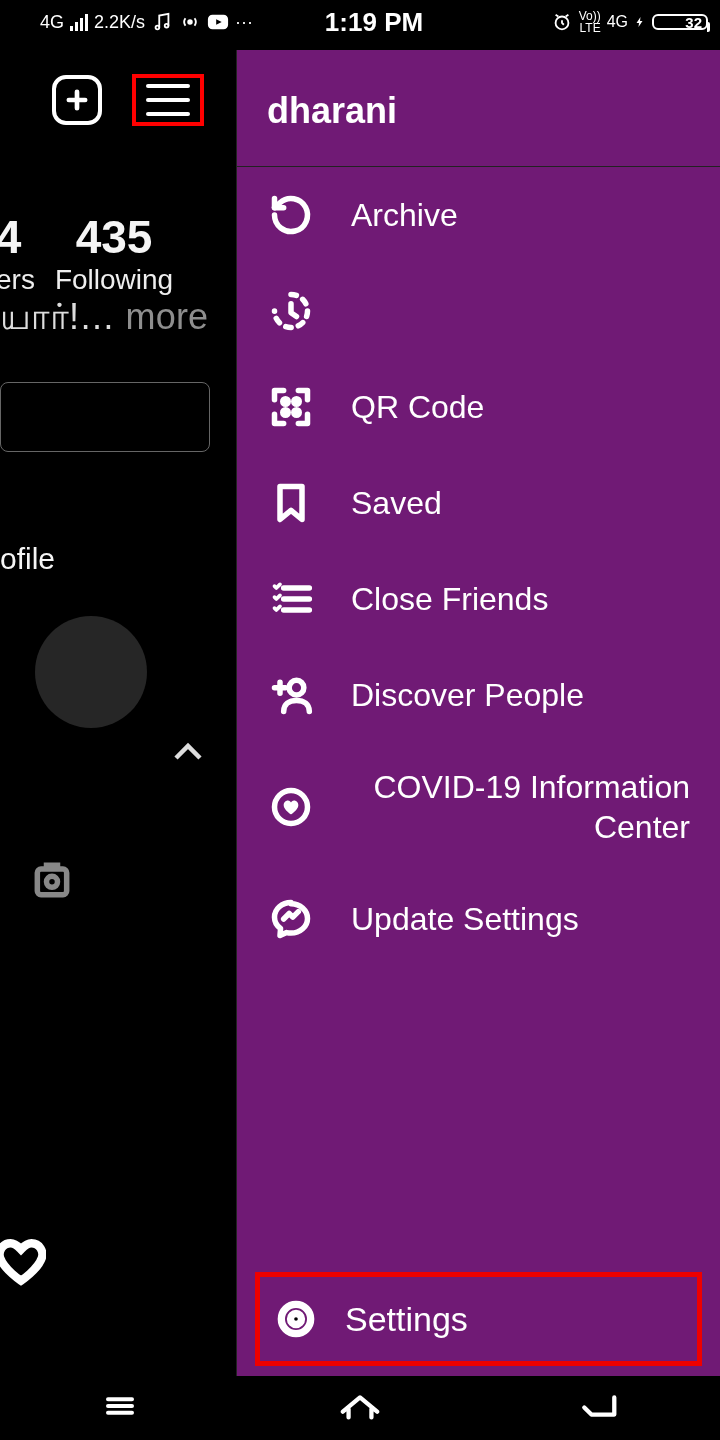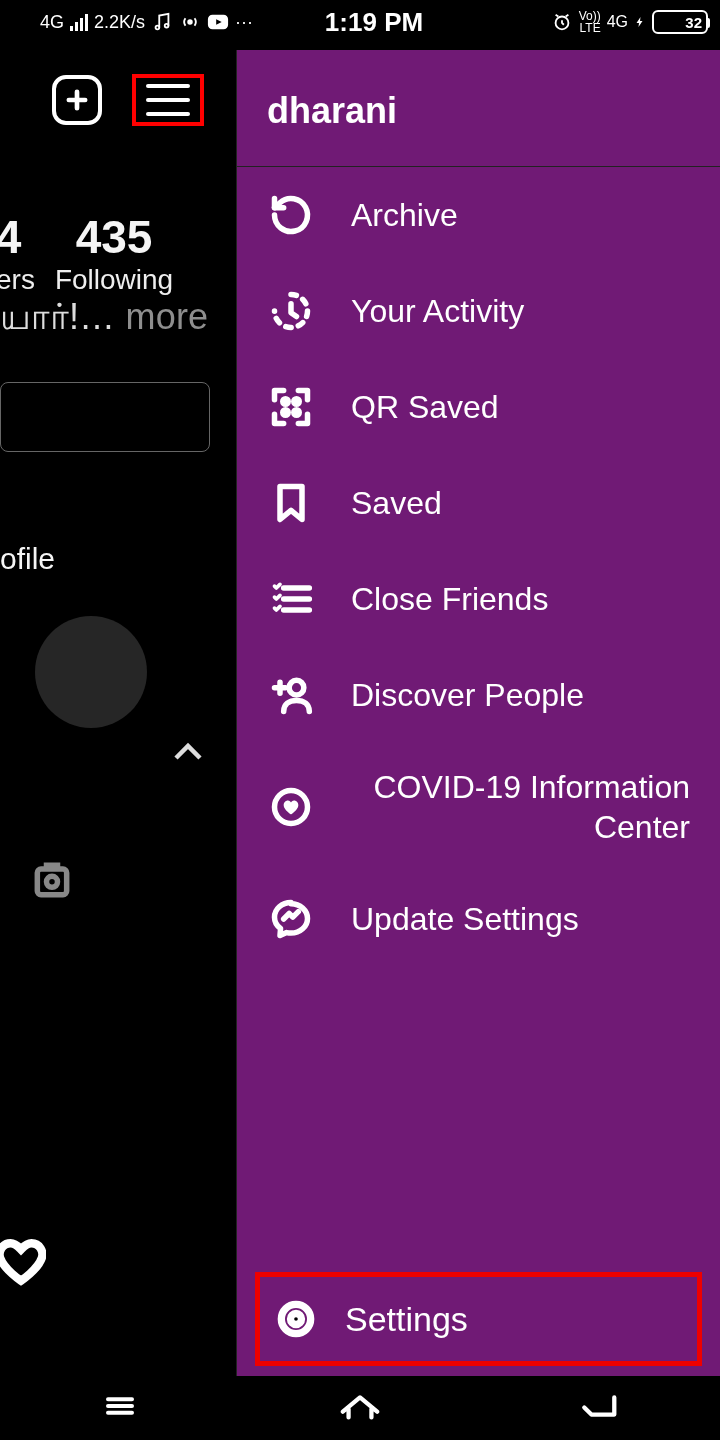--- a/index.html
+++ b/index.html
@@ -9,21 +9,21 @@
   
   .status { position: absolute; top: 0; left: 0; right: 0; height: 44px; display: flex; align-items: center; padding: 0 12px; font-size: 22px; font-weight: 500; margin-left: 28px; }
   .status .left { display: flex; align-items: center; gap: 6px; }
   .status .center { position:absolute; left:50%; transform:translateX(-50%); font-size:26px; font-weight:600; }
   .status .right { margin-left:auto; display:flex; align-items:center; gap:6px; }
   .sig-bars { display:inline-flex; align-items:flex-end; gap:2px; height:18px;}
   .sig-bars span{ width:3px; background:#fff; display:inline-block;}
   .sig-bars span:nth-child(1){height:5px}.sig-bars span:nth-child(2){height:9px}.sig-bars span:nth-child(3){height:13px}.sig-bars span:nth-child(4){height:17px}
   .stat-ico{width:22px;height:22px;stroke:#fff;fill:none;stroke-width:2}
   .stat-txt{font-size:18px;line-height:1;}
-  .battery{border:2px solid #fff;border-radius:6px;width:56px;height:24px;display:flex;align-items:center;justify-content:flex-end;padding:0 4px;font-size:15px;font-weight:600;position:relative}
+  .battery{border:2px solid #fff;border-radius:6px;width:56px;height:16px;display:flex;align-items:center;justify-content:flex-end;padding:0 4px;font-size:15px;font-weight:600;position:relative}
   .battery::after{content:"";position:absolute;right:-4px;top:6px;width:3px;height:10px;background:#fff;border-radius:0 2px 2px 0}
 
   
   .profile-backdrop{position:absolute;top:50px;left:0;width:236px;height:1320px;color:#f5f5f5;}
   .topbar{display:flex;align-items:center;gap:30px;height:100px;padding-left:0;}
   .create-btn{width:50px;height:50px;border:4px solid #fff;border-radius:14px;display:flex;align-items:center;justify-content:center;margin-left:52px}
   .create-btn svg{width:28px;height:28px;stroke:#fff;stroke-width:4;stroke-linecap:round}
   .hamburger-highlight{border:4px solid #f00;padding:6px 10px;display:flex;flex-direction:column;gap:10px;justify-content:center}
   .hamburger-highlight span{display:block;width:44px;height:4px;background:#fff;border-radius:2px}
 
@@ -182,34 +182,33 @@
       <span class="lbl">Archive</span>
     </div>
 
     <div class="d-item">
       <span class="ico">
         <svg viewBox="0 0 24 24">
               <path d="M12 3a9 9 0 1 1-9 9" stroke-dasharray="3 4"></path>
               <path d="M12 8v5l3 2"></path>
             </svg>
       </span>
-      <span class="lbl">Your Activity</span>
     </div>
 
     <div class="d-item">
       <span class="ico">
         <svg viewBox="0 0 24 24">
               <path d="M3 8V3h5M21 8V3h-5M3 16v5h5M21 16v5h-5"></path>
               <circle cx="9" cy="9" r="1.5" fill="#fff"></circle>
               <circle cx="15" cy="9" r="1.5" fill="#fff"></circle>
               <circle cx="9" cy="15" r="1.5" fill="#fff"></circle>
               <circle cx="15" cy="15" r="1.5" fill="#fff"></circle>
             </svg>
       </span>
-      <span class="lbl">QR Saved</span>
+      <span class="lbl">QR Code</span>
     </div>
 
     <div class="d-item">
       <span class="ico">
         <svg viewBox="0 0 24 24">
               <path d="M6 3h12v18l-6-5-6 5z"></path>
             </svg>
       </span>
       <span class="lbl">Saved</span>
     </div>

